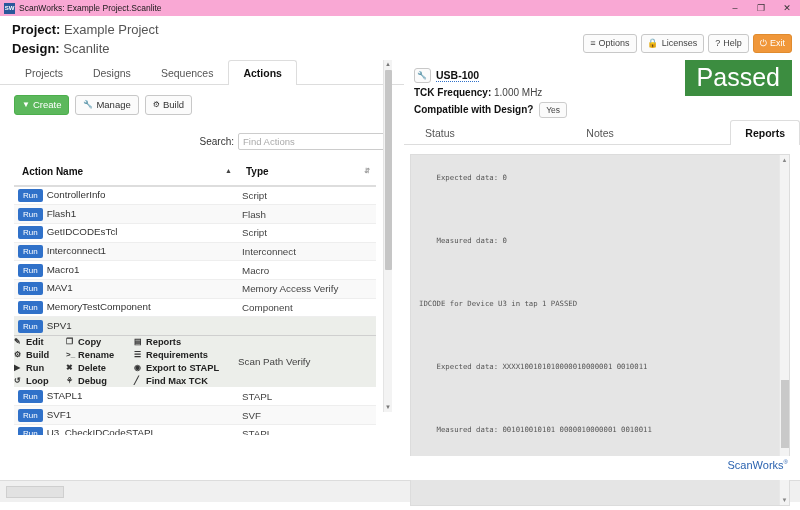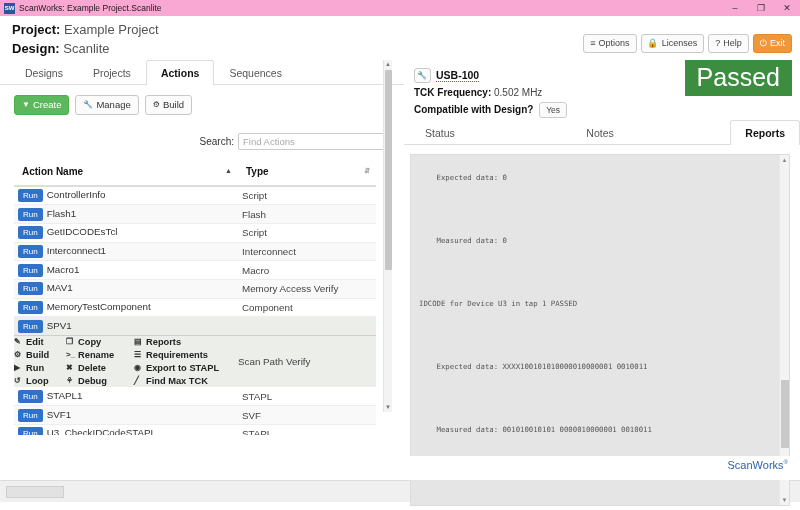--- a/index.html
+++ b/index.html
@@ -418,24 +418,24 @@
       <span>Exit</span>
     </div>
   </div>
 </div>
 
 <div class="split">
 
   <div class="left-pane">
 
     <div class="tabbar">
+      <div class="tab">Projects</div>
       <div class="tab">Designs</div>
-      <div class="tab">Projects</div>
+      <div class="tab">Sequences</div>
       <div class="tab active">Actions</div>
-      <div class="tab">Sequences</div>
     </div>
 
     <div class="toolbar">
       <div class="btn green">
         <span class="btn-ico">▼</span>
         <span>Create</span>
       </div>
       <div class="btn">
         <span class="btn-ico">🔧</span>
         <span>Manage</span>
@@ -606,21 +606,21 @@
 
   <div class="right-pane">
 
     <div class="usb-head">
       <div class="usb-line1">
         <span class="wrench-box">🔧</span>
         <span class="usb-name">USB-100</span>
       </div>
       <div class="usb-line">
         <b>TCK Frequency:</b>
-        <span>0.502 MHz</span>
+        <span>1.000 MHz</span>
       </div>
       <div class="usb-line">
         <b>Compatible with Design?</b>
         <span class="yesbtn">Yes</span>
       </div>
       <div class="passed">Passed</div>
     </div>
 
     <div class="tabbar" style="padding-left:6px;justify-content:space-between;">
       <div class="tab">Status</div>

